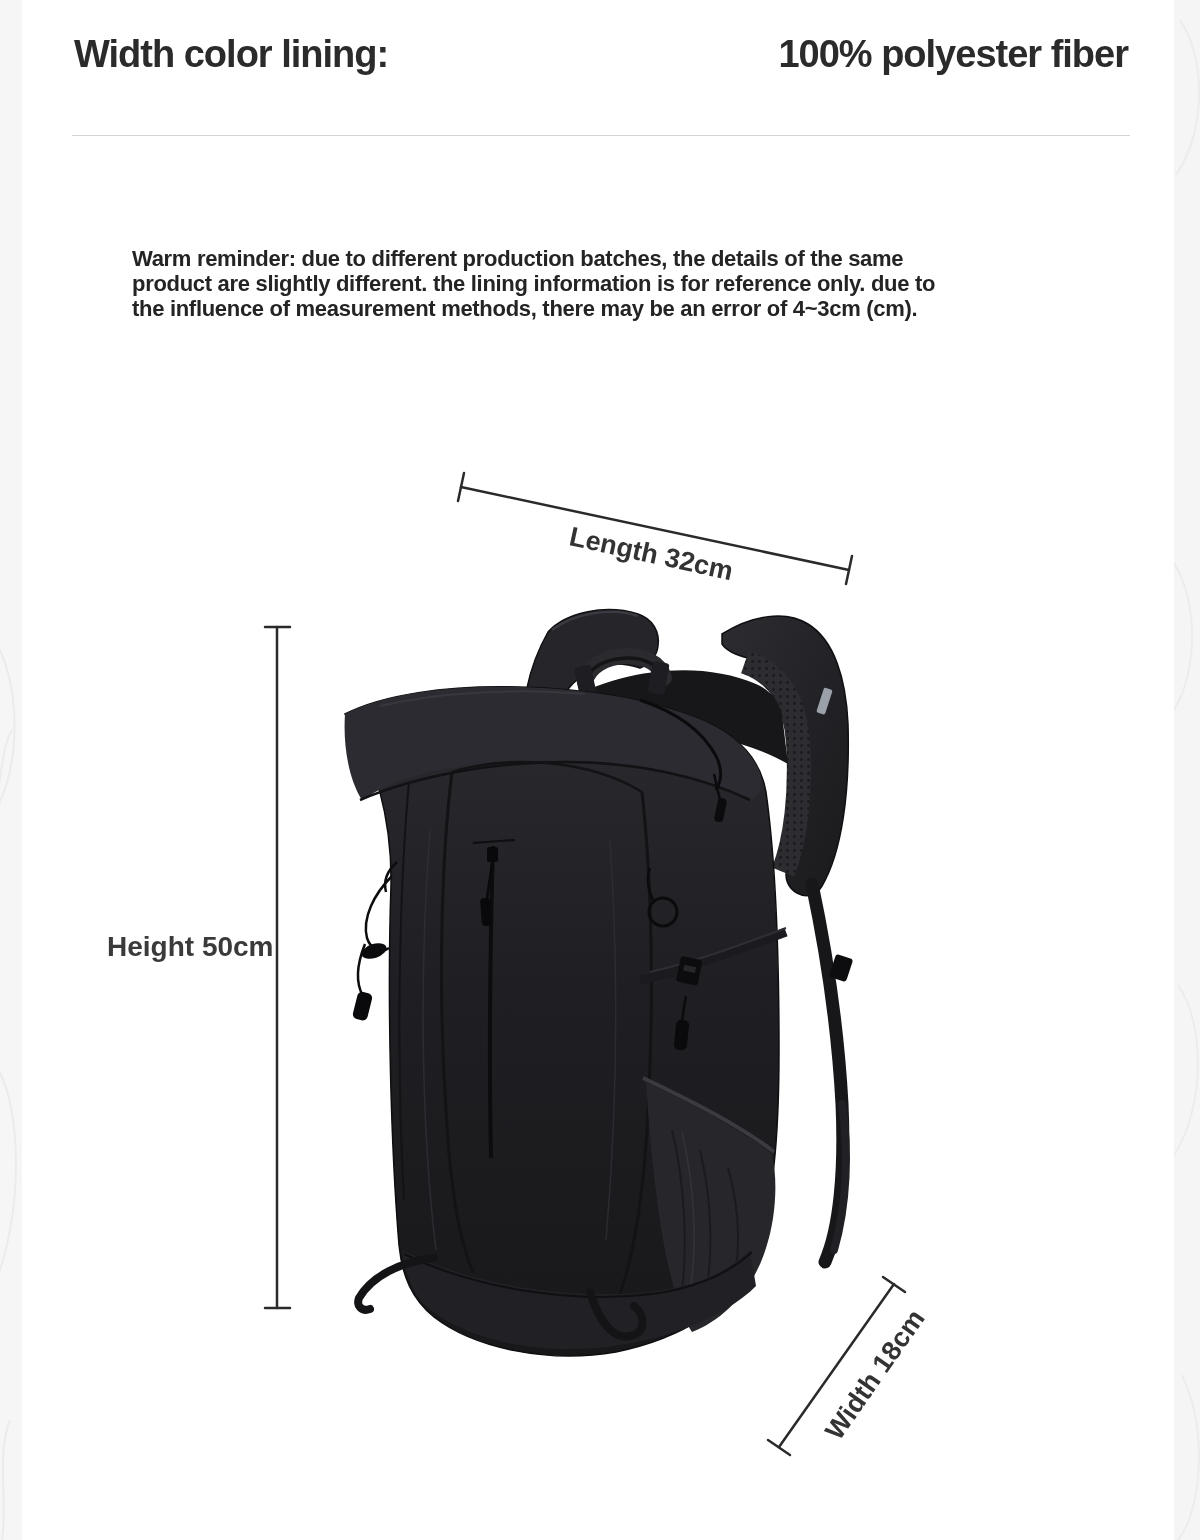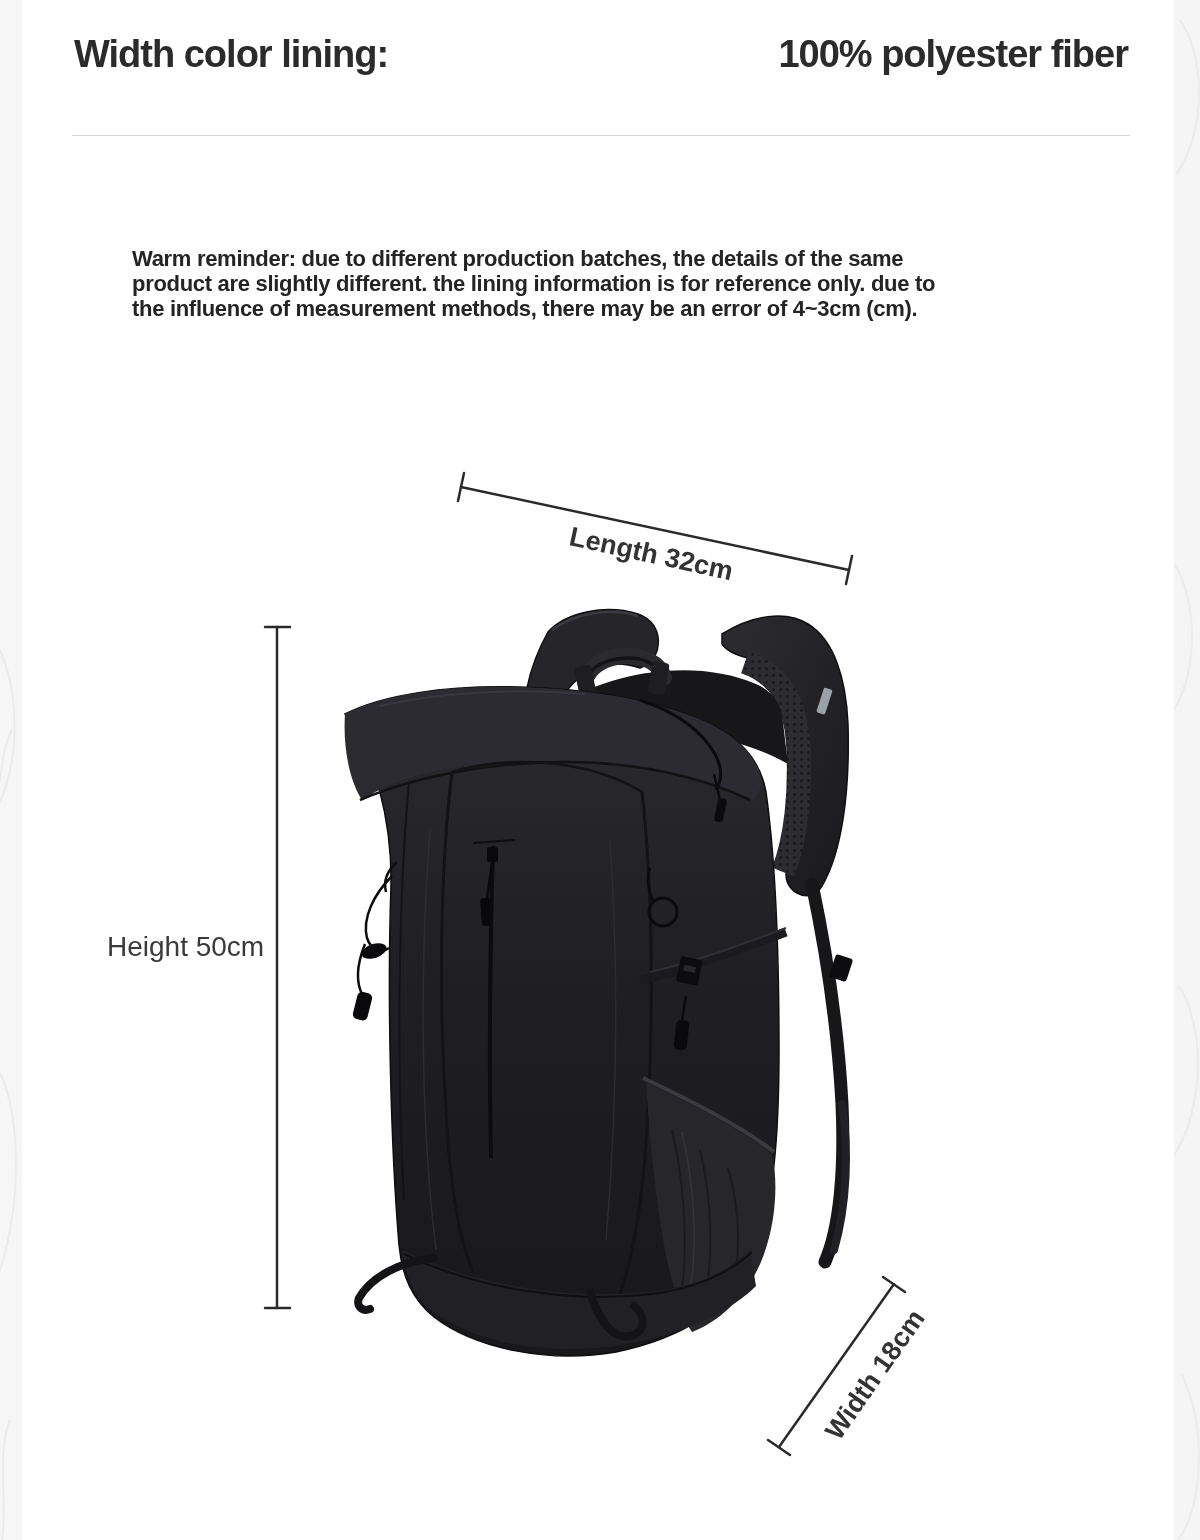--- a/index.html
+++ b/index.html
@@ -26,21 +26,21 @@
     font-size:22px;font-weight:700;color:#242424;line-height:25px;letter-spacing:-0.3px;
   }
   .reminder span{display:block;}
 
   .figure-svg{position:absolute;left:0;top:0;width:1200px;height:1540px;}
 
   .dim-label{
     position:absolute;font-weight:600;color:#333333;white-space:nowrap;text-align:center;
   }
   .dim-label.length{left:568px;top:538px;width:160px;font-size:27px;transform:rotate(12.3deg);}
-  .dim-label.height{left:107px;top:931px;font-size:28px;font-weight:400;color:#3a3a3a;}
+  .dim-label.height{left:107px;top:931px;font-size:28px;font-weight:700;color:#3a3a3a;}
   .dim-label.width{left:800px;top:1360px;width:150px;font-size:27px;transform:rotate(-55deg);}
 </style>
 </head>
 <body>
 
 <div class="edge-strip left">
   <svg width="22" height="1540" viewBox="0 0 22 1540">
     <g fill="none" stroke="#ebebeb" stroke-width="2">
       <path d="M-6 640 C20 680 22 760 -4 810"></path>
       <path d="M12 730 C0 750 2 790 -6 800"></path>

